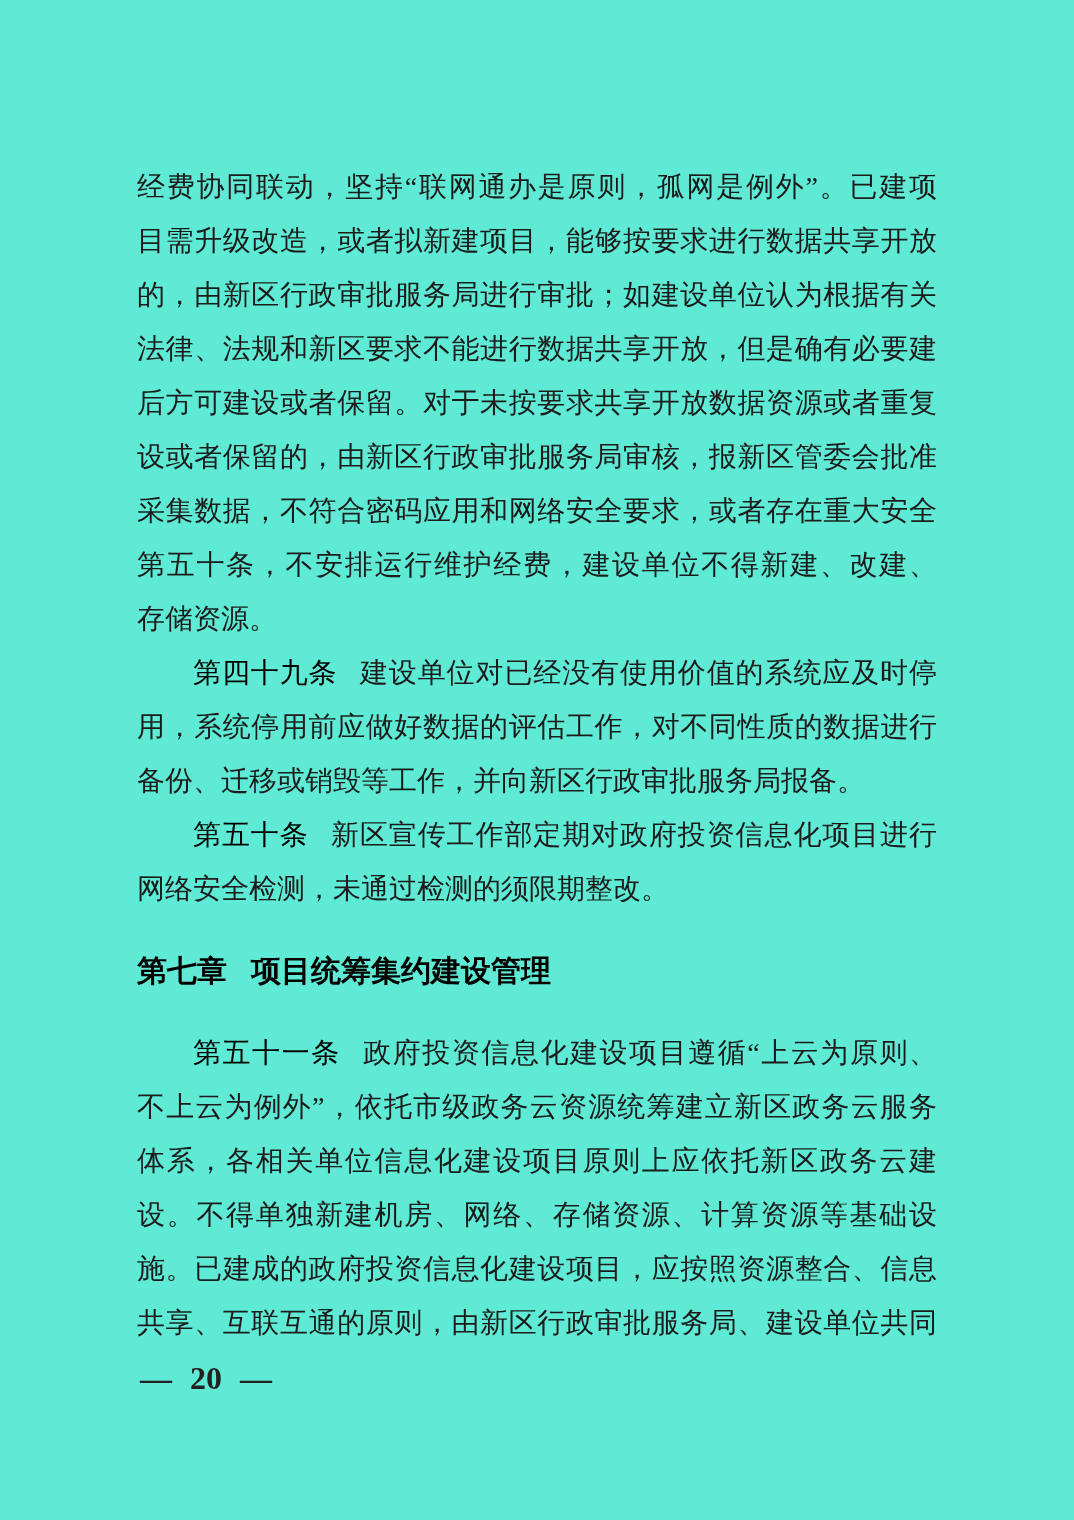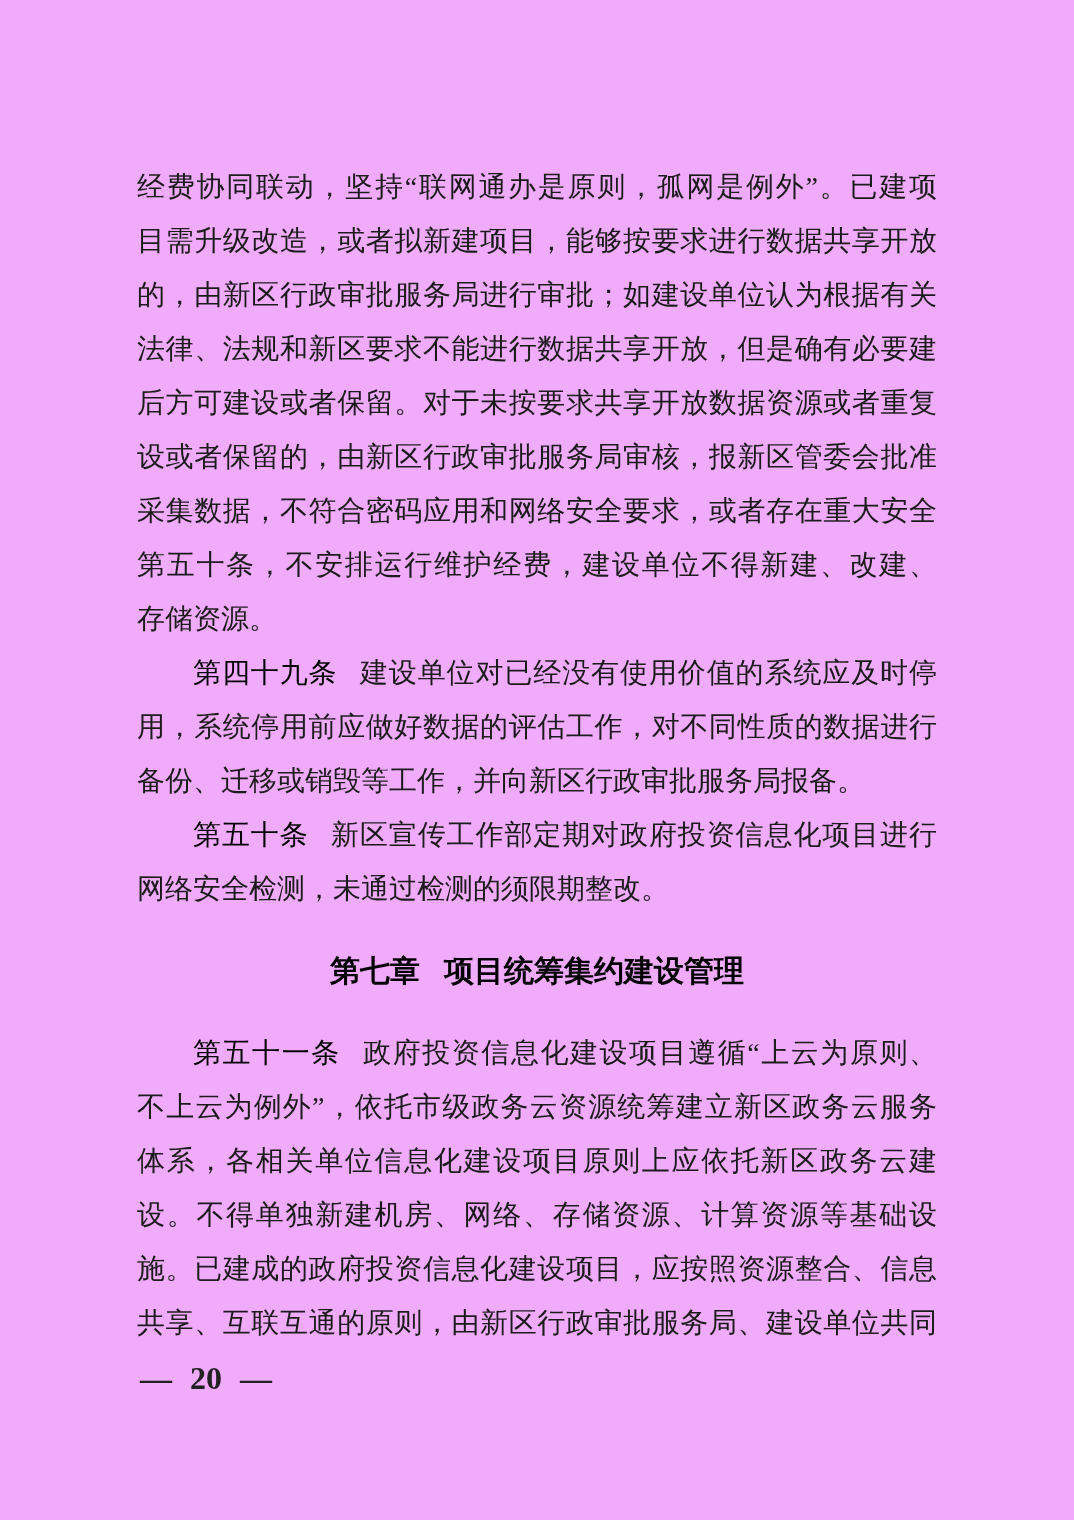--- a/index.html
+++ b/index.html
@@ -4,21 +4,21 @@
 <style>
   html, body {
     margin: 0;
     padding: 0;
     background: #ffffff;
   }
   .page {
     position: relative;
     width: 1074px;
     height: 1520px;
-    background: #f0abfc;
+    background: #5eead4;
     overflow: hidden;
     font-family: "Liberation Serif", "DejaVu Serif", serif;
     color: #1b1b1b;
   }
   .content {
     position: absolute;
     left: 137px;
     top: 160px;
     width: 800px;
   }
@@ -40,21 +40,20 @@
   .term {
     font-family: "Liberation Sans", "DejaVu Sans", sans-serif;
     font-weight: 400;
     color: #000000;
     margin-right: 0.8em;
   }
   .heading {
     height: 54px;
     line-height: 54px;
     margin: 28px 0;
-    text-align: center;
     font-size: 30px;
     font-weight: 700;
     font-family: "Liberation Sans", "DejaVu Sans", sans-serif;
     color: #000000;
   }
   .heading .ch-num {
     margin-right: 0.8em;
   }
   .footer {
     position: absolute;

